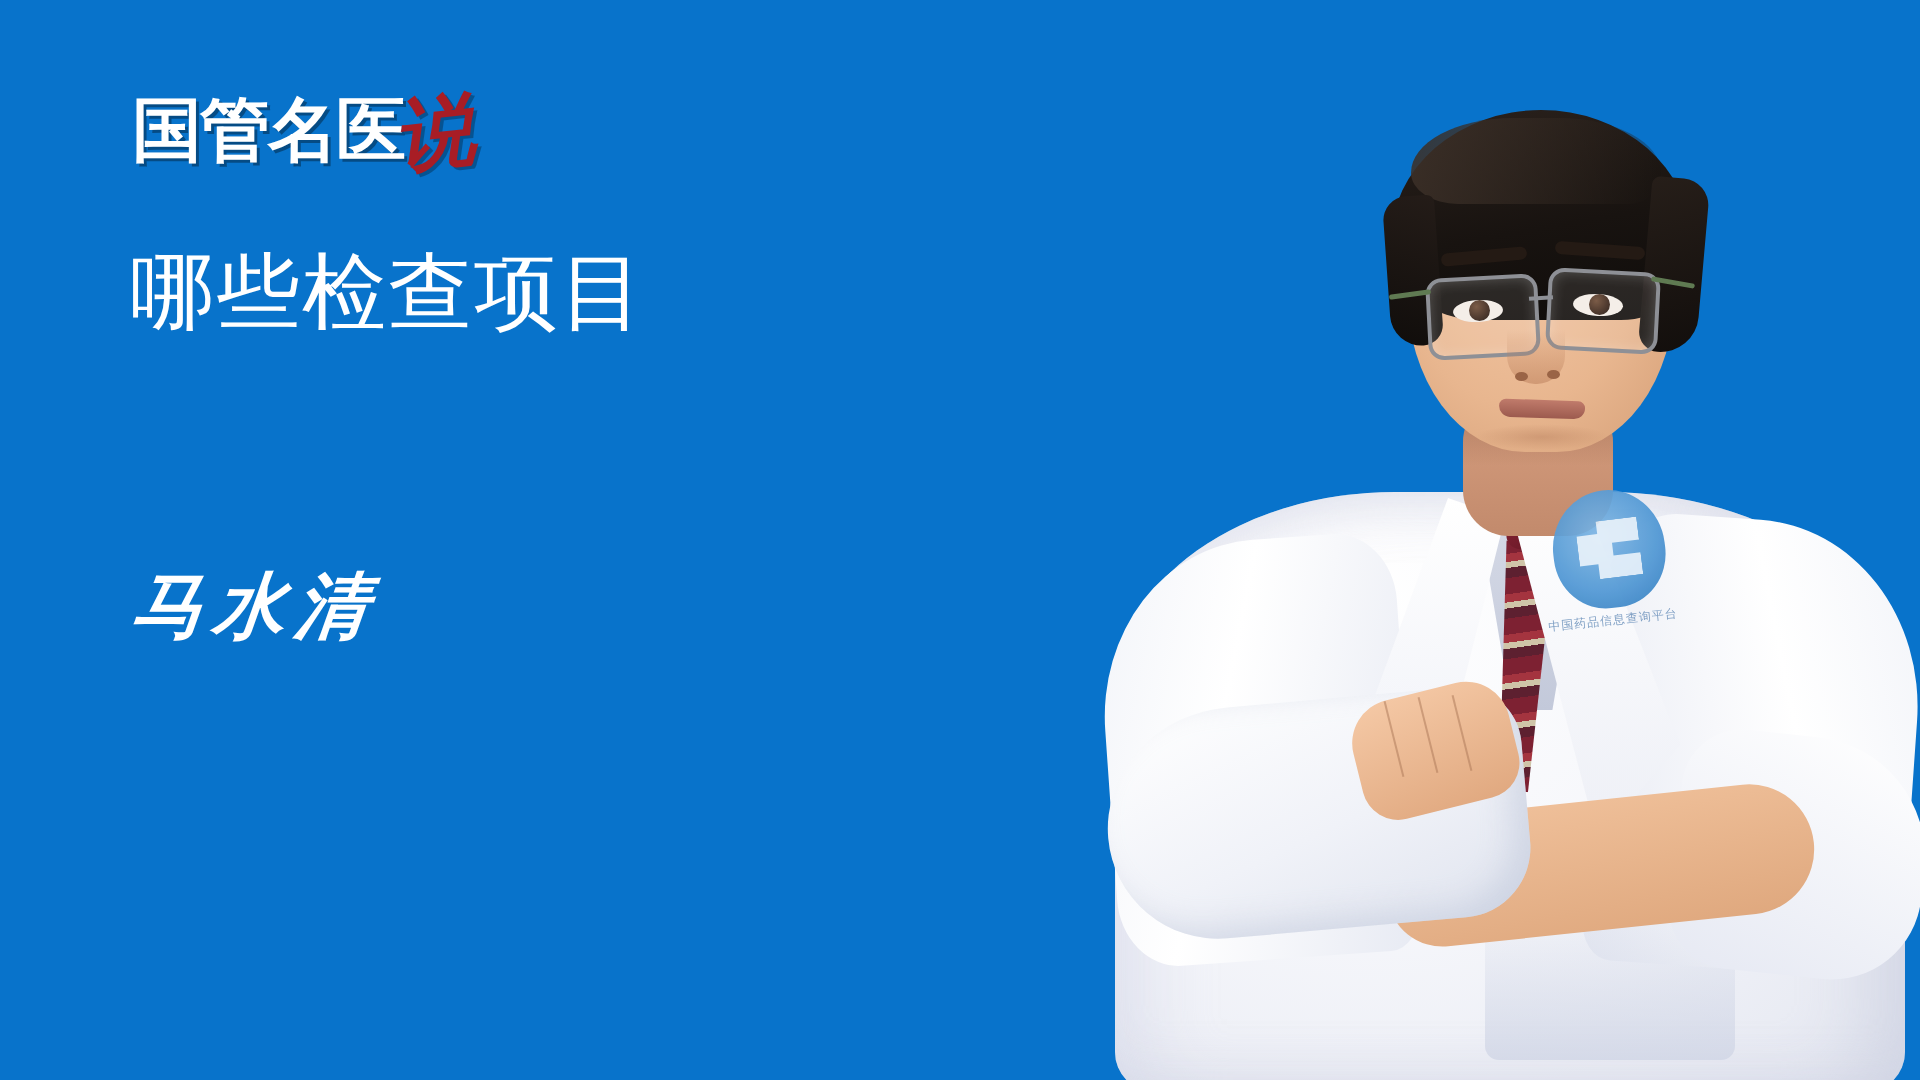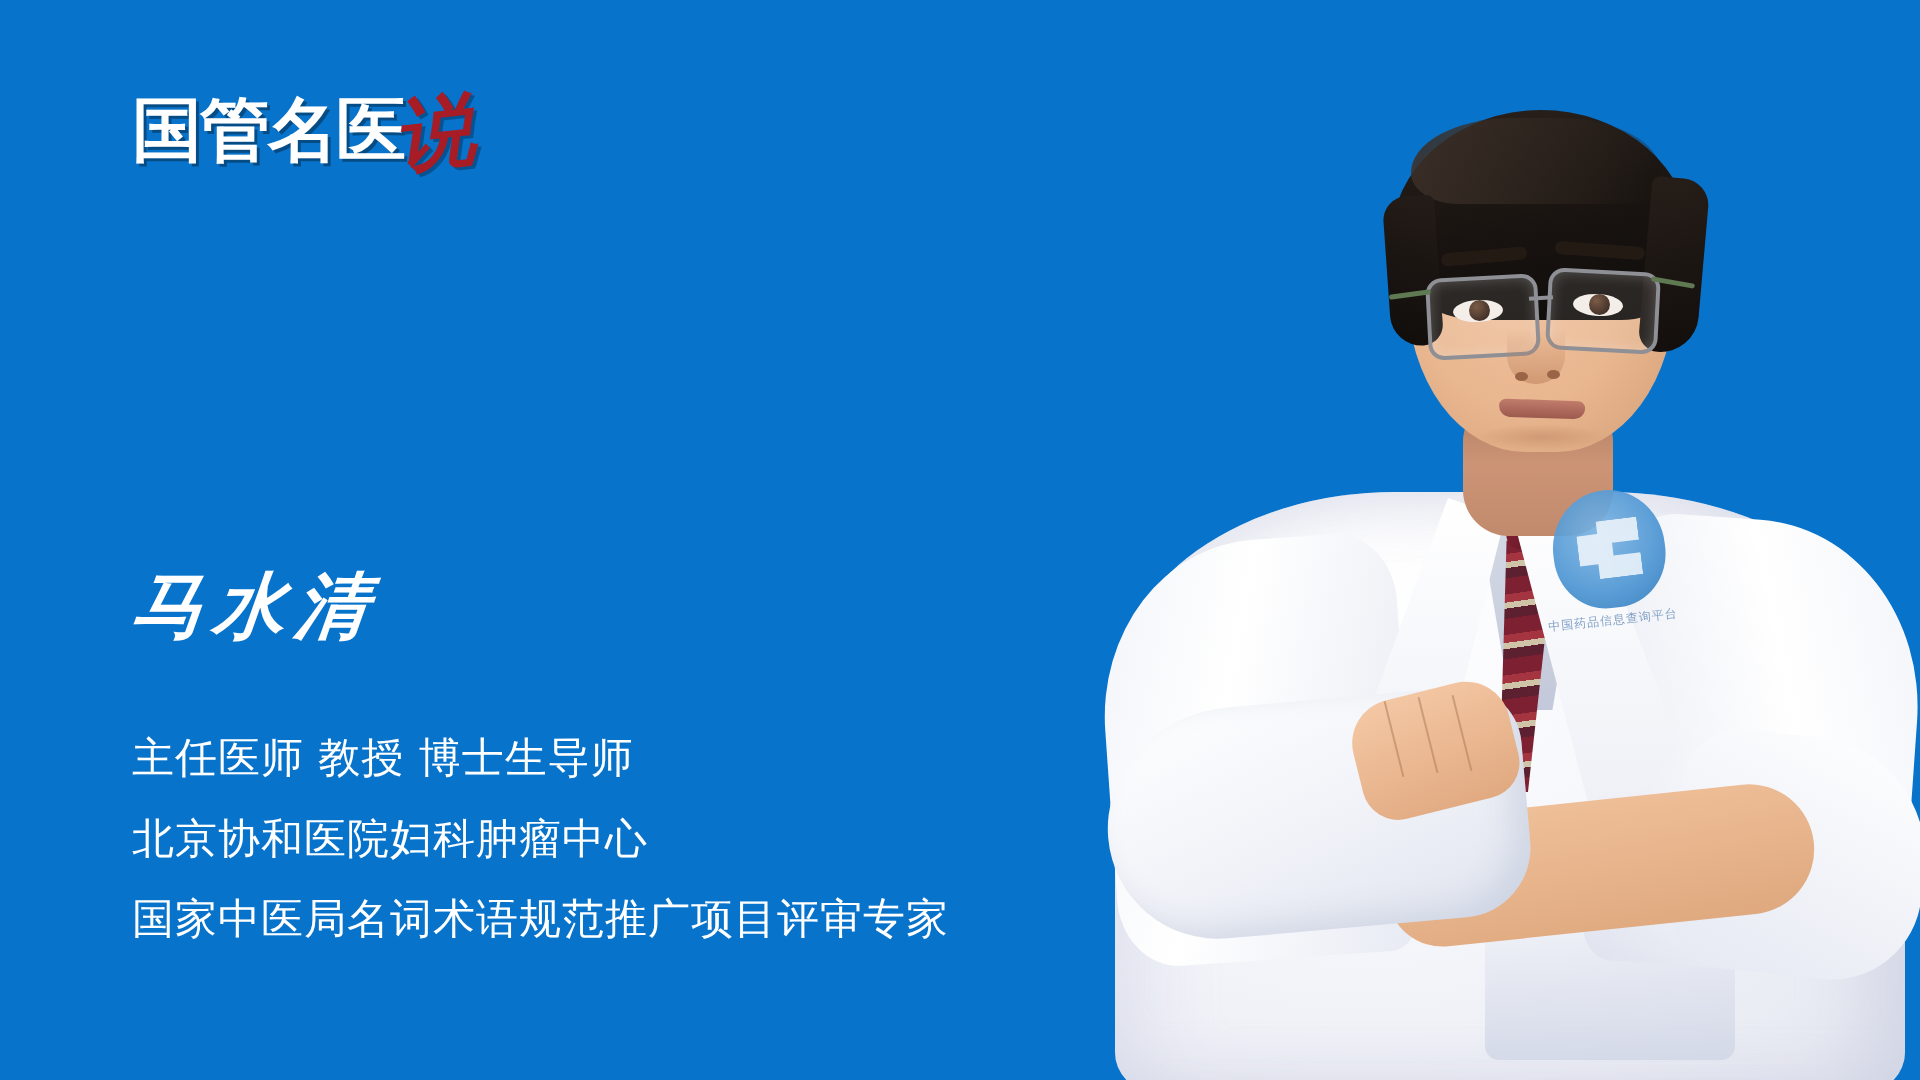--- a/index.html
+++ b/index.html
@@ -455,29 +455,25 @@
 <body>
 
 <div id="stage">
 
   <div id="logo-block">
     <span id="logo-main">国管名医</span>
     <span id="logo-accent">说</span>
   </div>
 
   <div id="title-block">
+    <div class="title-line">哪些检查项目</div>
   </div>
 
   <div id="doctor-name">马水清</div>
 
-  <div id="credentials">
-    <div class="credential-line">主任医师  教授  博士生导师</div>
-    <div class="credential-line">北京协和医院妇科肿瘤中心</div>
-    <div class="credential-line">国家中医局名词术语规范推广项目评审专家</div>
-  </div>
 
   <div id="doctor-photo">
     <div class="dp" id="coat-body"></div>
     <div class="dp" id="coat-shoulder-l"></div>
     <div class="dp" id="coat-shoulder-r"></div>
     <div class="dp" id="shirt"></div>
     <div class="dp" id="tie-body"></div>
     <div class="dp" id="tie-knot"></div>
     <div class="dp" id="lapel-l"></div>
     <div class="dp" id="lapel-r"></div>

